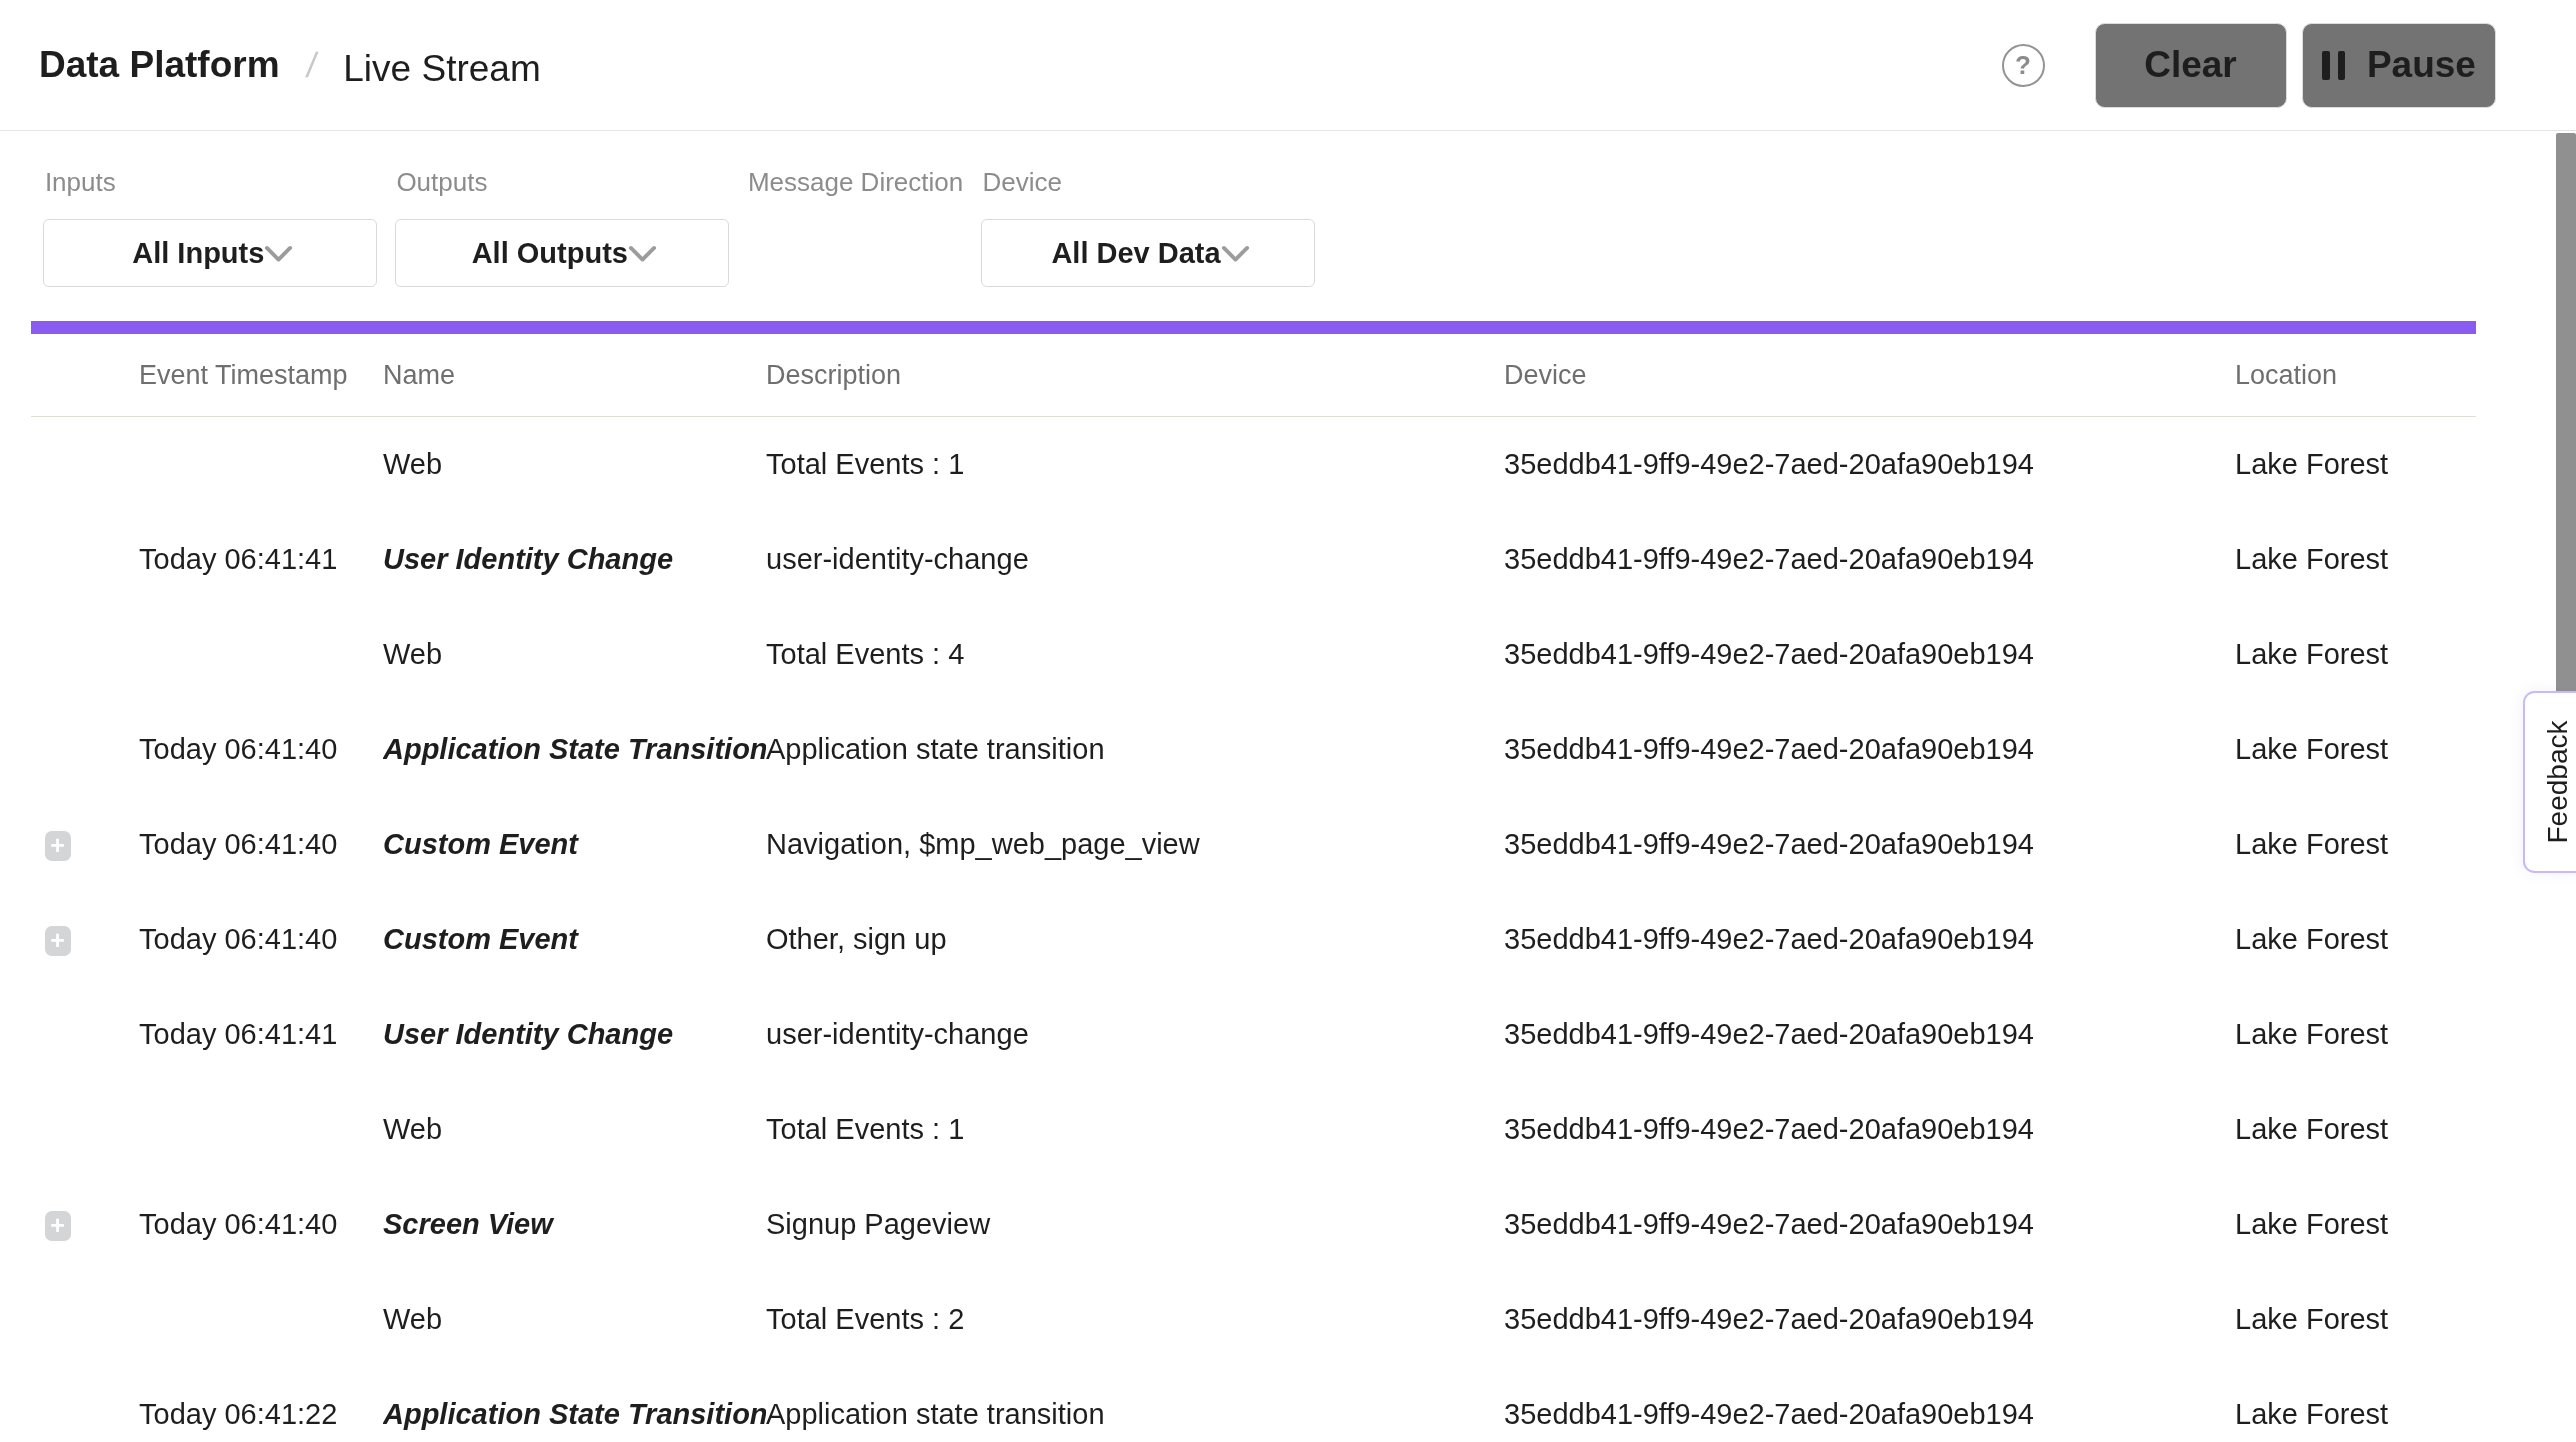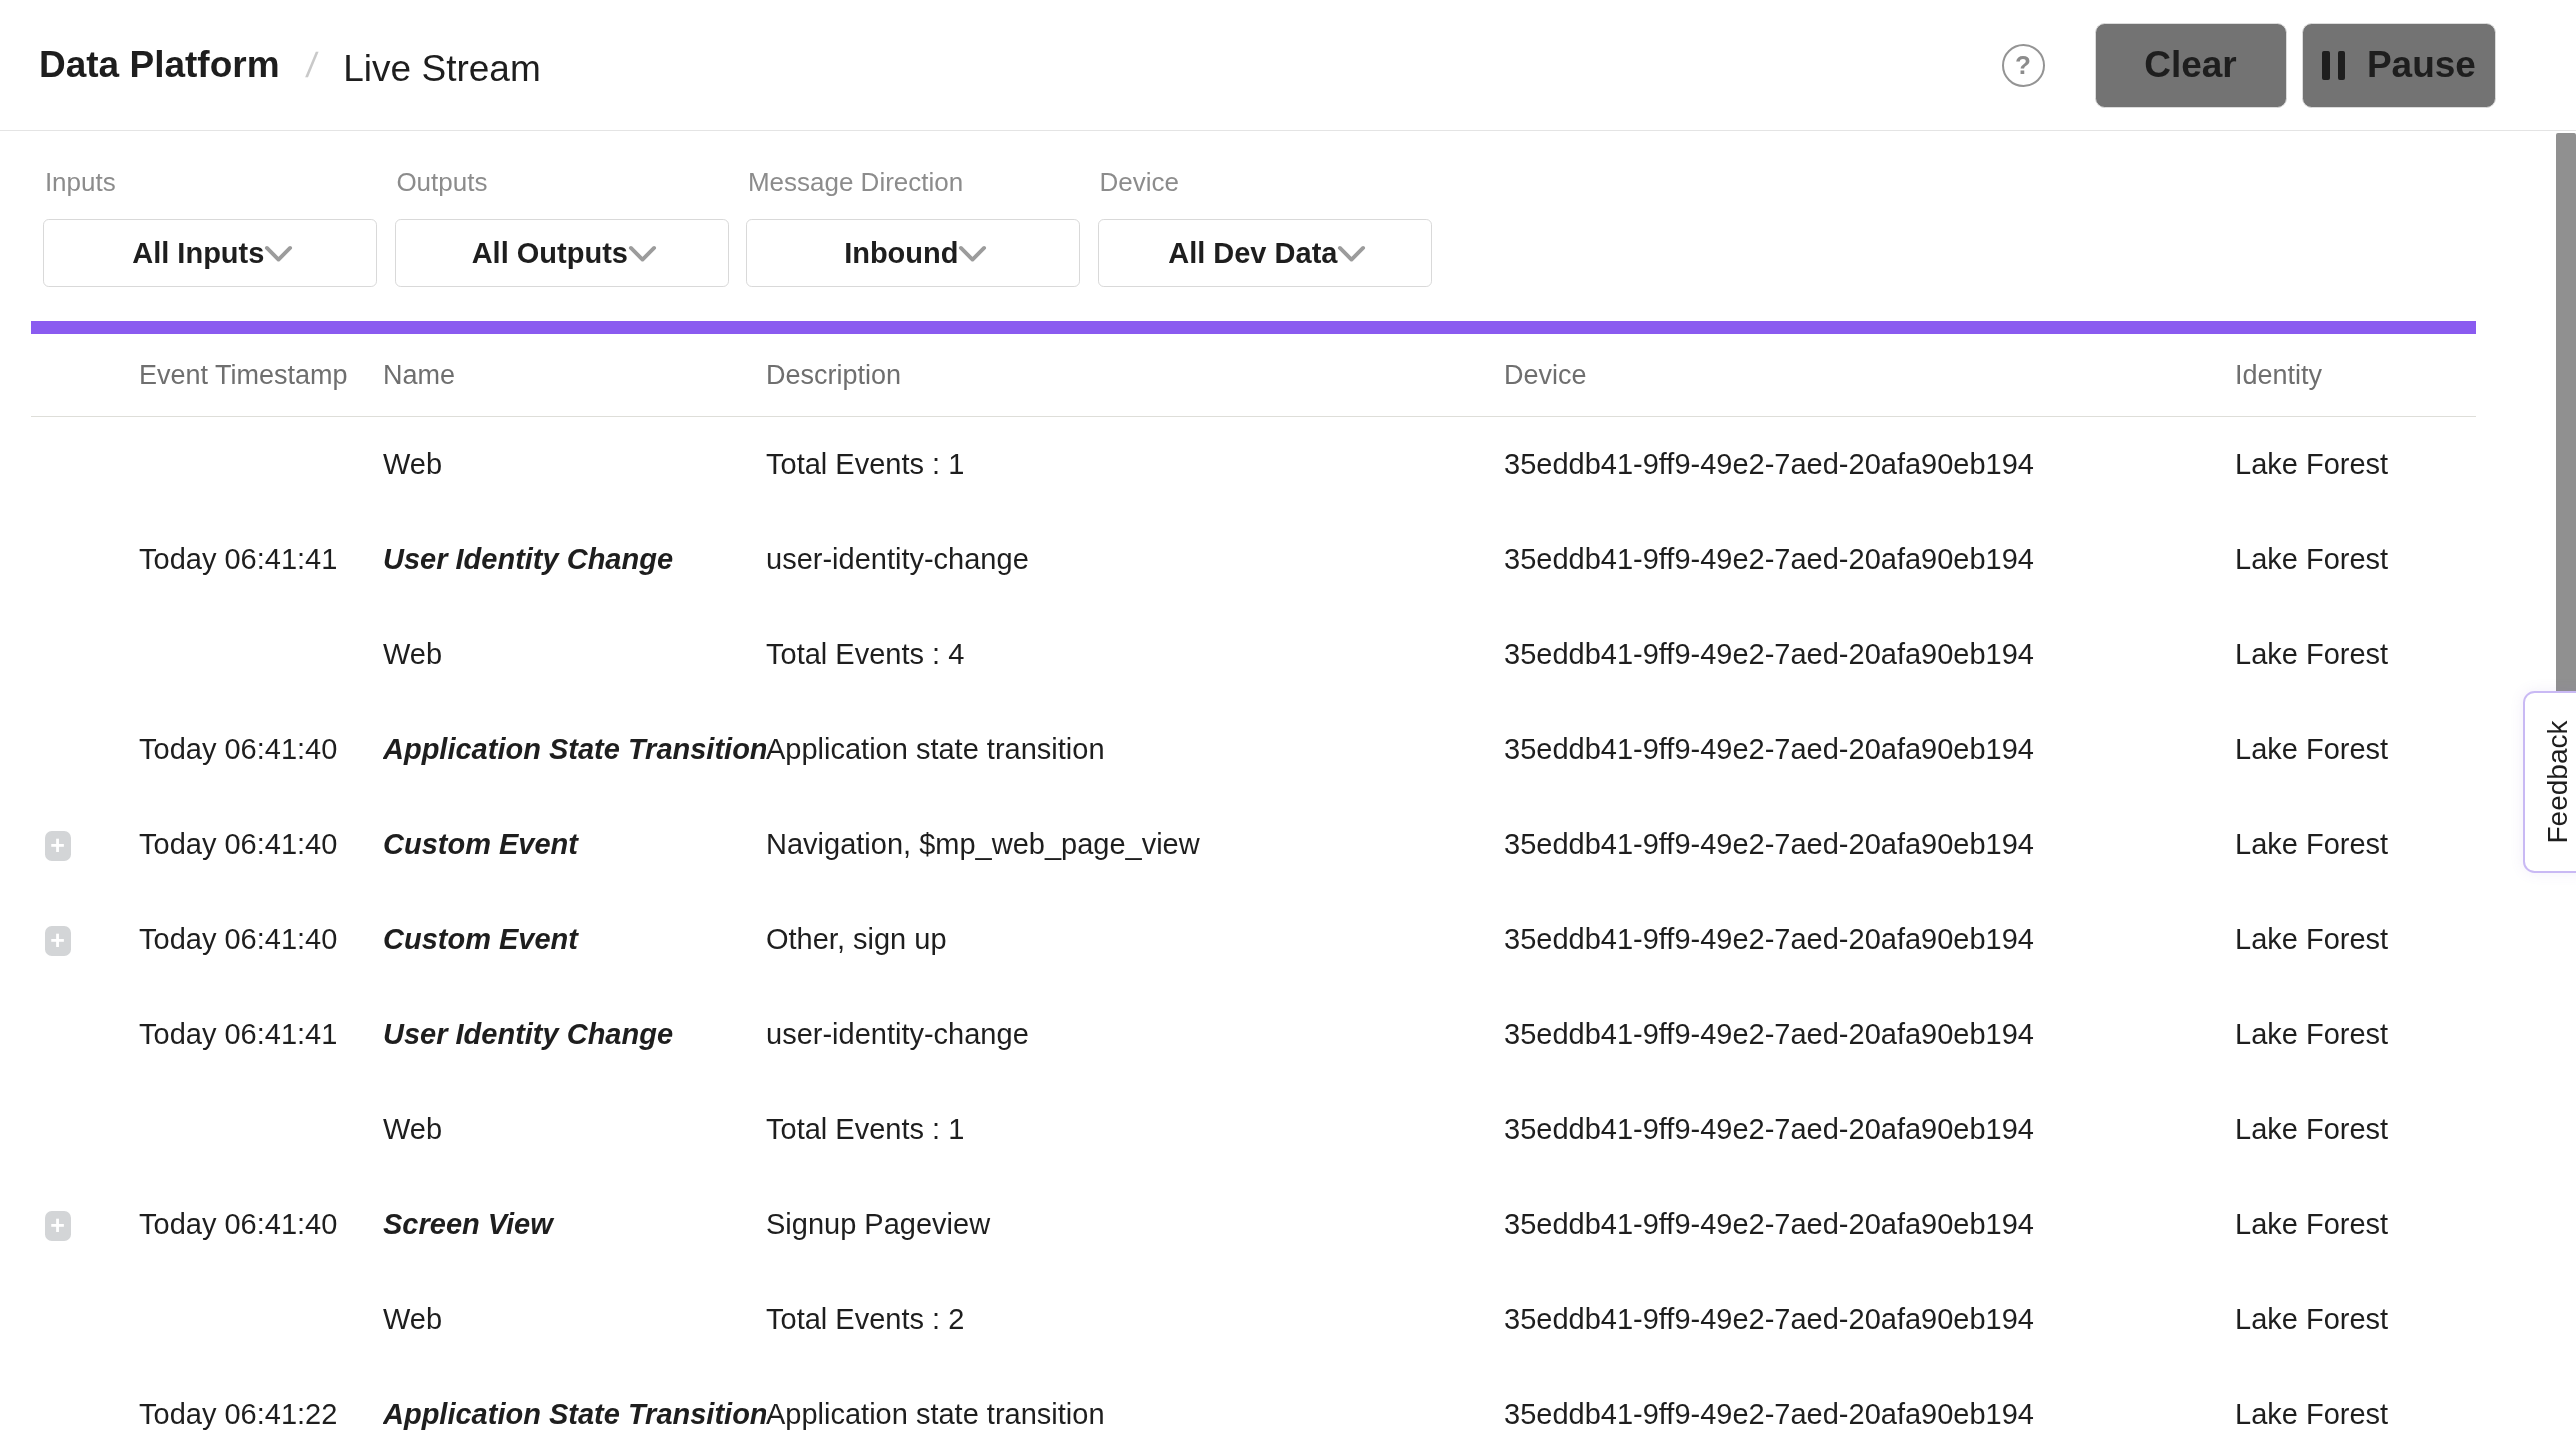--- a/index.html
+++ b/index.html
@@ -105,26 +105,20 @@
       <span class="filter-label">Outputs</span>
       <div class="select">
         <span>All Outputs</span>
         <svg class="chevron" viewBox="0 0 30 18">
             <polyline points="3,3 15,15 27,3" fill="none" stroke="#9c9c9c" stroke-width="4" stroke-linecap="round" stroke-linejoin="round"></polyline>
           </svg>
       </div>
     </div>
     <div class="filter">
       <span class="filter-label">Message Direction</span>
-      <div class="select">
-        <span>Inbound</span>
-        <svg class="chevron" viewBox="0 0 30 18">
-            <polyline points="3,3 15,15 27,3" fill="none" stroke="#9c9c9c" stroke-width="4" stroke-linecap="round" stroke-linejoin="round"></polyline>
-          </svg>
-      </div>
     </div>
     <div class="filter">
       <span class="filter-label">Device</span>
       <div class="select">
         <span>All Dev Data</span>
         <svg class="chevron" viewBox="0 0 30 18">
             <polyline points="3,3 15,15 27,3" fill="none" stroke="#9c9c9c" stroke-width="4" stroke-linecap="round" stroke-linejoin="round"></polyline>
           </svg>
       </div>
     </div>
@@ -132,21 +126,21 @@
 
   <div class="purple-bar" style="background: rgb(138, 91, 240);"></div>
 
   <div class="table">
     <div class="thead">
       <div class="cell"></div>
       <div class="cell">Event Timestamp</div>
       <div class="cell">Name</div>
       <div class="cell">Description</div>
       <div class="cell">Device</div>
-      <div class="cell">Identity</div>
+      <div class="cell">Location</div>
     </div>
     <div id="table-body">
   <div class="trow">
     <div class="cell c-expand">
       <span class="plus">+</span>
     </div>
     <div class="cell c-ts"></div>
     <div class="cell c-name">Web</div>
     <div class="cell c-desc">Total Events : 1</div>
     <div class="cell c-dev">35eddb41-9ff9-49e2-7aed-20afa90eb194</div>

